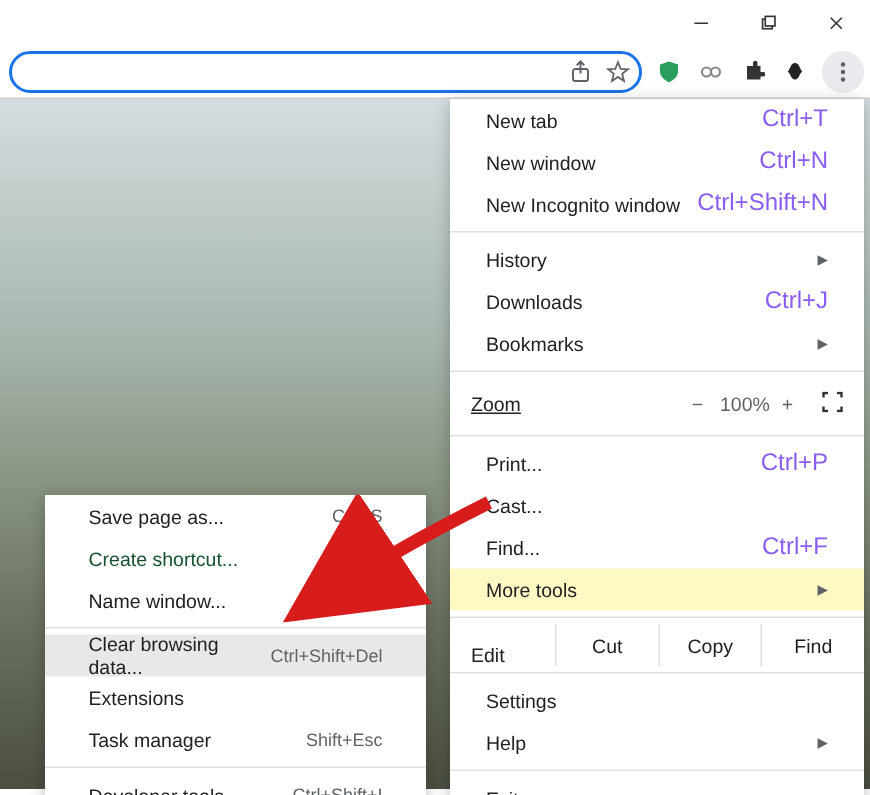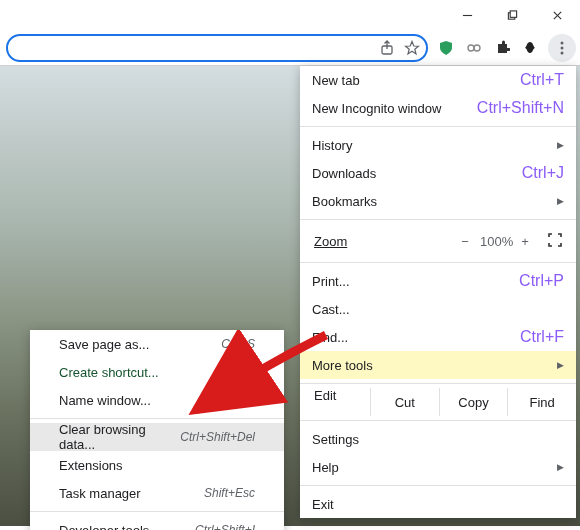--- a/index.html
+++ b/index.html
@@ -9,37 +9,37 @@
 .tb-btn { width:45px; height:30px; display:flex; align-items:center; justify-content:center; }
 .tb-btn svg { width:11px; height:11px; }
 .toolbar { height:36px; display:flex; align-items:center; border-bottom:1px solid #d0d0d0; background:#fff; }
 .addr { flex:1; height:28px; margin-left:6px; border:2px solid #1a73e8; border-radius:14px; display:flex; align-items:center; justify-content:flex-end; padding-right:6px; gap:8px; }
 .addr .icn { width:16px; height:16px; color:#5f6368; }
 .ext-icons { display:flex; align-items:center; gap:12px; padding:0 10px; }
 .ext-icons .icn { width:16px; height:16px; color:#444; }
 .dots-btn { width:28px; height:28px; border-radius:50%; background:#e8eaed; display:flex; align-items:center; justify-content:center; margin-right:4px; }
 .viewport { position:absolute; top:66px; left:0; width:580px; height:460px; background:linear-gradient(180deg,#d4dde0 0%,#a8b5ad 35%,#8a9584 55%,#6b7260 75%,#4a4f42 100%); }
 .main-menu { position:absolute; top:66px; right:4px; width:276px; background:#fff; box-shadow:0 2px 10px rgba(0,0,0,0.25); font-size:13px; color:#202124; }
-.mi { height:28px; display:flex; align-items:center; padding:0 12px; }
+.mi { height:28px; display:flex; align-items:center; padding:0 24px; }
 .mi.hover { background:#fef9c3; }
 .mi .sc { margin-left:auto; color:#8b5cf6; font-size:16px; }
 .mi .tri { margin-left:auto; color:#5f6368; font-size:9px; }
 .sep { height:1px; background:#e0e0e0; margin:4px 0; }
 .zoom { display:flex; align-items:center; height:34px; padding:0 14px; }
 .zoom .lbl { flex:1;text-decoration:underline; }
 .zoom .zb { width:30px; text-align:center; color:#5f6368; }
 .zoom .fs { margin-left:8px; }
-.edit-row { display:flex; height:28px; align-items:flex-start; }
+.edit-row { display:flex; height:28px; align-items:flex-end; }
 .edit-row .lbl { width:70px; padding-left:14px; }
 .edit-row .eb { flex:1; text-align:center; border-left:1px solid #e0e0e0; height:100%; display:flex; align-items:center; justify-content:center; }
 .sub-menu { position:absolute; top:330px; left:30px; width:254px; background:#fff; box-shadow:0 2px 10px rgba(0,0,0,0.25); font-size:13px; color:#202124; z-index:5; }
 .si { height:28px; display:flex; align-items:center; padding:0 29px; }
 .si.hover { background:#e8e8e8;justify-content:center; }
 .si.dim { color:#14532d; }
-.si .sc { margin-left:auto; color:#5f6368; font-size:12px;font-style:italic; }
+.si .sc { margin-left:auto; color:#5f6368; font-size:12px; }
 .arrow { position:absolute; z-index:10; pointer-events:none; }
 </style>
 </head>
 <body>
 
 <div class="titlebar">
   <div class="tb-down"><svg viewBox="0 0 12 12">
         <path d="M2 4 L6 8 L10 4" stroke="#333" stroke-width="1.3" fill="none"></path>
       </svg></div>
   <div class="tb-btn">
@@ -94,20 +94,24 @@
       </svg>
   </div>
 </div>
 
 <div class="viewport"></div>
 
 <div class="main-menu" id="main-menu">
     <div class="mi">
       <span>New tab</span>
       <span class="sc">Ctrl+T</span>
+    </div>
+    <div class="mi">
+      <span>New window</span>
+      <span class="sc">Ctrl+N</span>
     </div>
     <div class="mi">
       <span>New Incognito window</span>
       <span class="sc">Ctrl+Shift+N</span>
     </div>
     <div class="sep"></div>
     <div class="mi">
       <span>History</span>
       <span class="tri">▶</span>
     </div>

